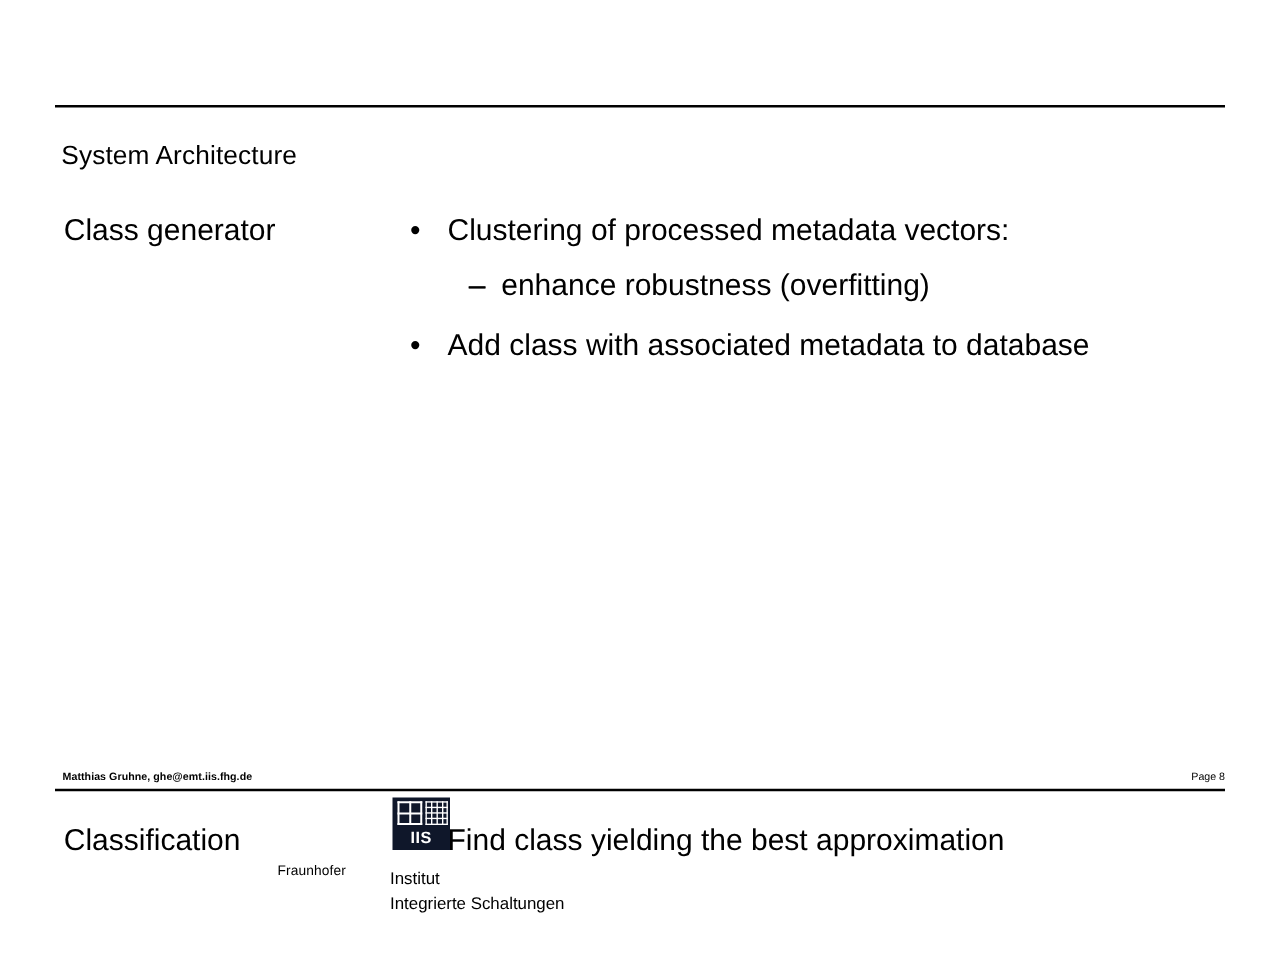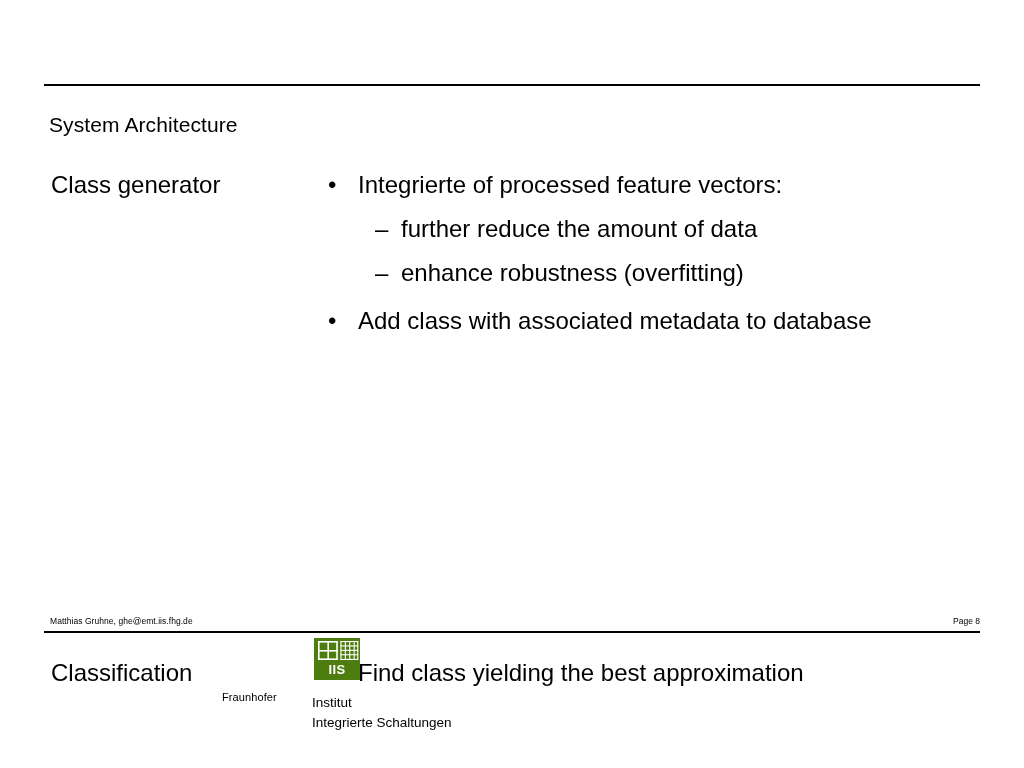--- a/index.html
+++ b/index.html
@@ -109,21 +109,21 @@
     height: 14px;
   }
 
   
   .footer-left {
     position: absolute;
     left: 50px;
     top: 616px;
     font-size: 8.5px;
     line-height: 11px;
-    font-weight: normal;
+    font-weight: bold;
     letter-spacing: 0.05px;
     white-space: nowrap;
   }
   .footer-right {
     position: absolute;
     right: 44px;
     top: 616px;
     font-size: 8.5px;
     line-height: 11px;
     white-space: nowrap;
@@ -136,21 +136,21 @@
     top: 638px;
     width: 400px;
     height: 100px;
   }
   .logo-mark {
     position: absolute;
     left: 92px;
     top: 0px;
     width: 46px;
     height: 42px;
-    background: #4d7c0f;
+    background: #0f172a;
   }
   .logo-grid {
     position: absolute;
     left: 0;
     top: 0;
     width: 46px;
     height: 25px;
   }
   .logo-grid svg {
     display: block;
@@ -195,26 +195,25 @@
 
   <h1 class="slide-title">System Architecture</h1>
 
   <div class="section" style="height: 240px;">
     <div class="section-label" style="top: 170px;">Class generator</div>
 
     <div class="section-bullets" style="top: 168px;">
 
       <div class="bullet">
         <span class="marker">•</span>
-        <span class="btext">Integrierte of processed feature vectors:</span>
+        <span class="btext">Clustering of processed metadata vectors:</span>
       </div>
 
       <div class="subbullet">
         <span class="marker">–</span>
-        <span class="btext">further reduce the amount of data</span>
       </div>
 
       <div class="subbullet">
         <span class="marker">–</span>
         <span class="btext">enhance robustness (overfitting)</span>
       </div>
 
       <div class="gap-after"></div>
 
       <div class="bullet">

